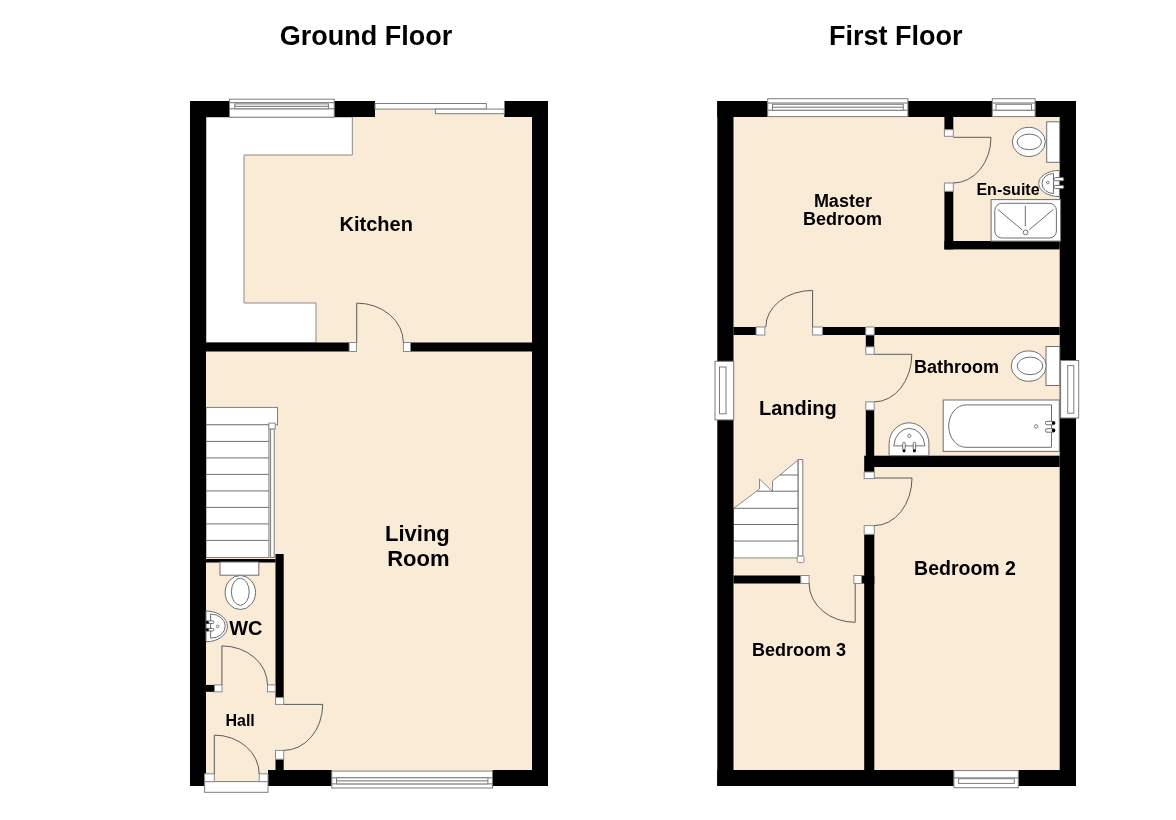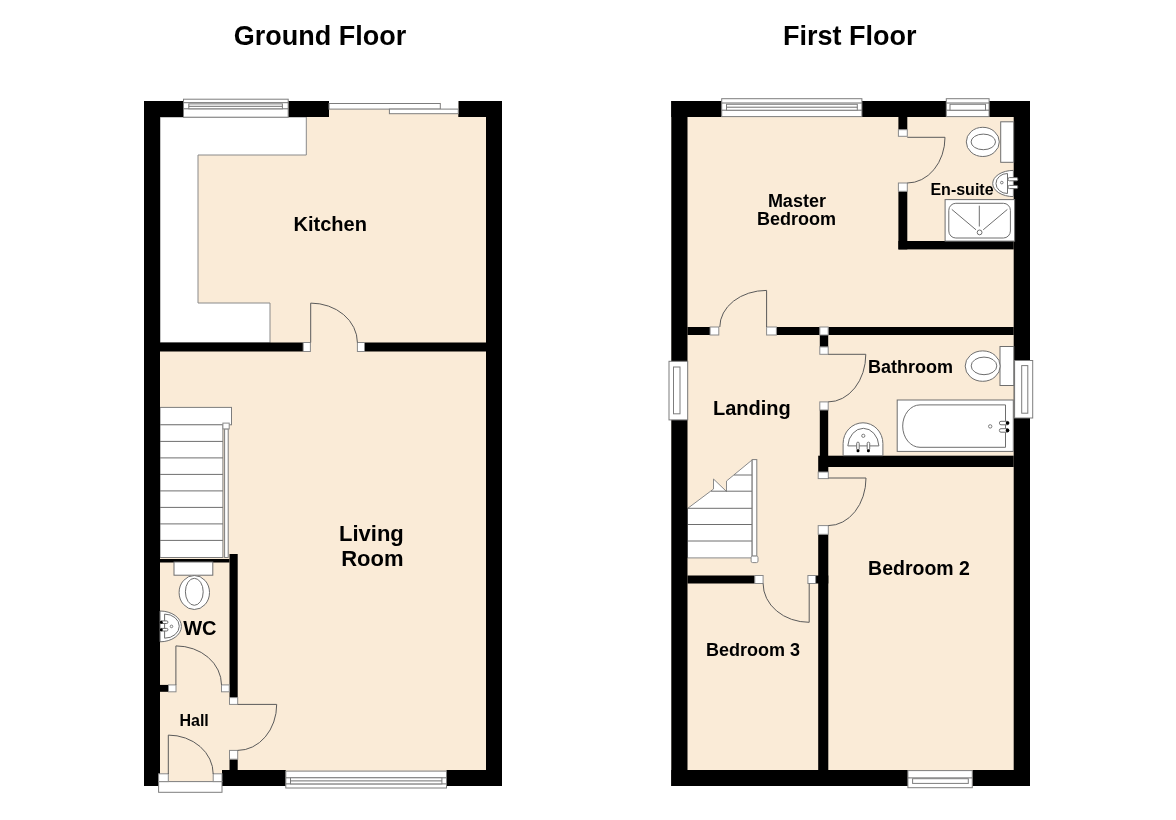--- a/index.html
+++ b/index.html
@@ -1,16 +1,16 @@
 <!DOCTYPE html>
 <html><head>
 <meta charset="utf-8">
 <style>
 html,body{margin:0;padding:0;background:#fff;}
-#c{position:relative;width:992px;height:820px;}
+#c{position:relative;width:992px;height:820px;margin-left:46px;}
 svg{position:absolute;top:0;left:0;}
 text{font-family:"Liberation Sans",sans-serif;font-weight:bold;fill:#000;}
 .w{fill:#fff;stroke:#7d7d7d;stroke-width:1;}
 .wn{fill:#fff;}
 .b{fill:#000;}
 .j{fill:#fff;stroke:#8a8a8a;stroke-width:1;}
 .a{fill:none;stroke:#5a5a5a;stroke-width:1;}
 .f{fill:#fff;stroke:#6e6e6e;stroke-width:1;}
 .l{stroke:#6e6e6e;stroke-width:1;fill:none;}
 </style>

